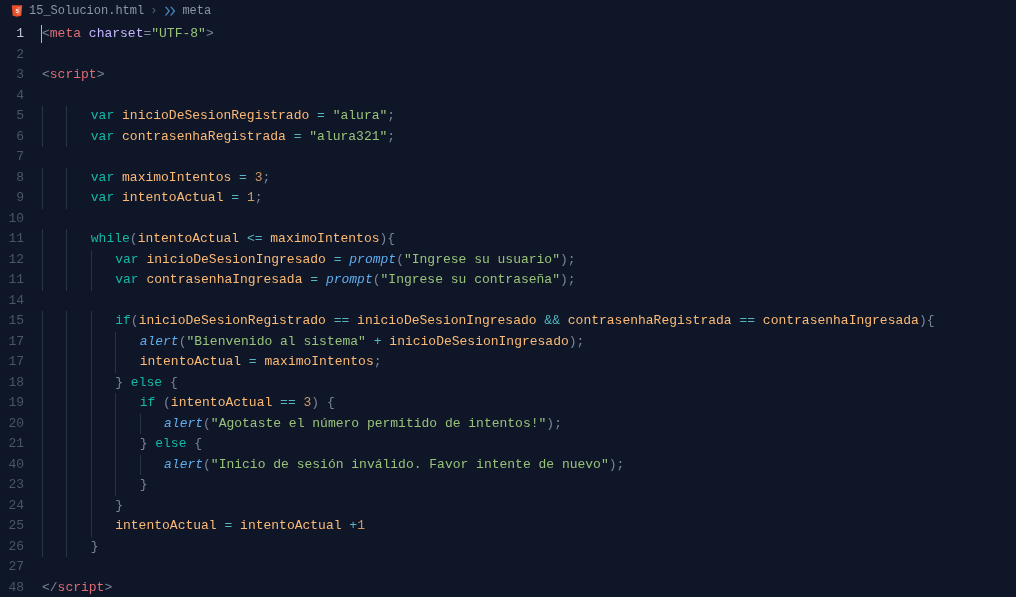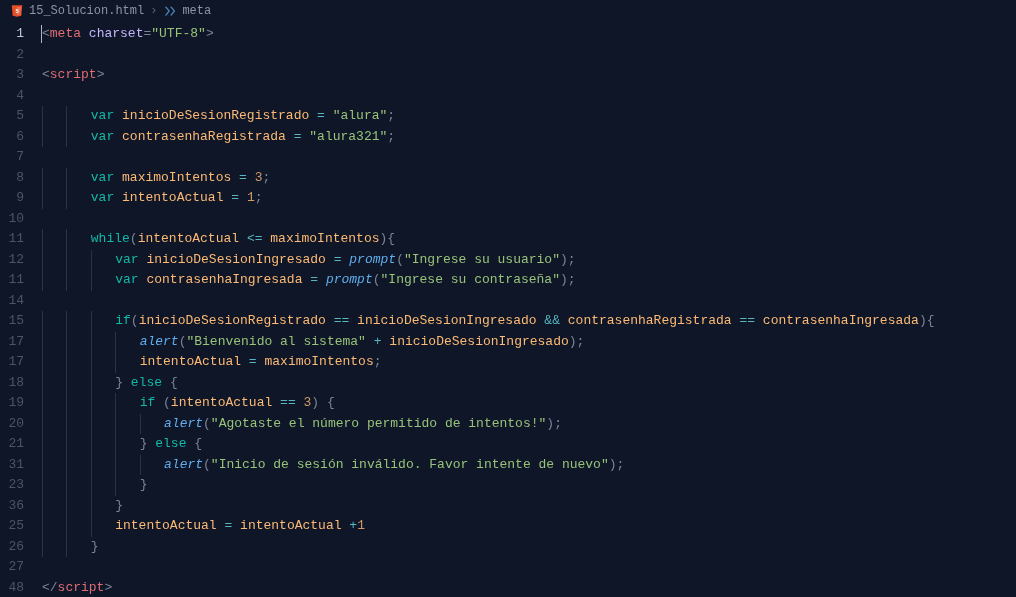--- a/index.html
+++ b/index.html
@@ -118,22 +118,22 @@
       <div class="line">12</div>
       <div class="line">11</div>
       <div class="line">14</div>
       <div class="line">15</div>
       <div class="line">17</div>
       <div class="line">17</div>
       <div class="line">18</div>
       <div class="line">19</div>
       <div class="line">20</div>
       <div class="line">21</div>
-      <div class="line">31</div>
+      <div class="line">40</div>
       <div class="line">23</div>
-      <div class="line">36</div>
+      <div class="line">24</div>
       <div class="line">25</div>
       <div class="line">26</div>
       <div class="line">27</div>
       <div class="line">48</div>
     </div>
   <div class="code" id="code"><div class="line"><span class="c-cursor"></span><span class="c-punct">&lt;</span><span class="c-tag">meta</span> <span class="c-attr">charset</span><span class="c-punct">=</span><span class="c-str">"UTF-8"</span><span class="c-punct">&gt;</span></div><div class="line"></div><div class="line"><span class="c-punct">&lt;</span><span class="c-tag">script</span><span class="c-punct">&gt;</span></div><div class="line"></div><div class="line"><span class="indent-guide"></span>   <span class="indent-guide"></span>   <span class="c-kw">var</span> <span class="c-name">inicioDeSesionRegistrado</span> <span class="c-op">=</span> <span class="c-str">"alura"</span><span class="c-punct">;</span></div><div class="line"><span class="indent-guide"></span>   <span class="indent-guide"></span>   <span class="c-kw">var</span> <span class="c-name">contrasenhaRegistrada</span> <span class="c-op">=</span> <span class="c-str">"alura321"</span><span class="c-punct">;</span></div><div class="line"></div><div class="line"><span class="indent-guide"></span>   <span class="indent-guide"></span>   <span class="c-kw">var</span> <span class="c-name">maximoIntentos</span> <span class="c-op">=</span> <span class="c-num">3</span><span class="c-punct">;</span></div><div class="line"><span class="indent-guide"></span>   <span class="indent-guide"></span>   <span class="c-kw">var</span> <span class="c-name">intentoActual</span> <span class="c-op">=</span> <span class="c-num">1</span><span class="c-punct">;</span></div><div class="line"></div><div class="line"><span class="indent-guide"></span>   <span class="indent-guide"></span>   <span class="c-kw">while</span><span class="c-punct">(</span><span class="c-name">intentoActual</span> <span class="c-op">&lt;=</span> <span class="c-name">maximoIntentos</span><span class="c-punct">){</span></div><div class="line"><span class="indent-guide"></span>   <span class="indent-guide"></span>   <span class="indent-guide"></span>   <span class="c-kw">var</span> <span class="c-name">inicioDeSesionIngresado</span> <span class="c-op">=</span> <span class="c-fn">prompt</span><span class="c-punct">(</span><span class="c-str">"Ingrese su usuario"</span><span class="c-punct">);</span></div><div class="line"><span class="indent-guide"></span>   <span class="indent-guide"></span>   <span class="indent-guide"></span>   <span class="c-kw">var</span> <span class="c-name">contrasenhaIngresada</span> <span class="c-op">=</span> <span class="c-fn">prompt</span><span class="c-punct">(</span><span class="c-str">"Ingrese su contraseña"</span><span class="c-punct">);</span></div><div class="line"></div><div class="line"><span class="indent-guide"></span>   <span class="indent-guide"></span>   <span class="indent-guide"></span>   <span class="c-kw">if</span><span class="c-punct">(</span><span class="c-name">inicioDeSesionRegistrado</span> <span class="c-op">==</span> <span class="c-name">inicioDeSesionIngresado</span> <span class="c-op">&amp;&amp;</span> <span class="c-name">contrasenhaRegistrada</span> <span class="c-op">==</span> <span class="c-name">contrasenhaIngresada</span><span class="c-punct">){</span></div><div class="line"><span class="indent-guide"></span>   <span class="indent-guide"></span>   <span class="indent-guide"></span>   <span class="indent-guide"></span>   <span class="c-fn">alert</span><span class="c-punct">(</span><span class="c-str">"Bienvenido al sistema"</span> <span class="c-op">+</span> <span class="c-name">inicioDeSesionIngresado</span><span class="c-punct">);</span></div><div class="line"><span class="indent-guide"></span>   <span class="indent-guide"></span>   <span class="indent-guide"></span>   <span class="indent-guide"></span>   <span class="c-name">intentoActual</span> <span class="c-op">=</span> <span class="c-name">maximoIntentos</span><span class="c-punct">;</span></div><div class="line"><span class="indent-guide"></span>   <span class="indent-guide"></span>   <span class="indent-guide"></span>   <span class="c-punct">}</span> <span class="c-kw">else</span> <span class="c-punct">{</span></div><div class="line"><span class="indent-guide"></span>   <span class="indent-guide"></span>   <span class="indent-guide"></span>   <span class="indent-guide"></span>   <span class="c-kw">if</span><span class="c-punct"> (</span><span class="c-name">intentoActual</span> <span class="c-op">==</span> <span class="c-num">3</span><span class="c-punct">) {</span></div><div class="line"><span class="indent-guide"></span>   <span class="indent-guide"></span>   <span class="indent-guide"></span>   <span class="indent-guide"></span>   <span class="indent-guide"></span>   <span class="c-fn">alert</span><span class="c-punct">(</span><span class="c-str">"Agotaste el número permitido de intentos!"</span><span class="c-punct">);</span></div><div class="line"><span class="indent-guide"></span>   <span class="indent-guide"></span>   <span class="indent-guide"></span>   <span class="indent-guide"></span>   <span class="c-punct">}</span> <span class="c-kw">else</span> <span class="c-punct">{</span></div><div class="line"><span class="indent-guide"></span>   <span class="indent-guide"></span>   <span class="indent-guide"></span>   <span class="indent-guide"></span>   <span class="indent-guide"></span>   <span class="c-fn">alert</span><span class="c-punct">(</span><span class="c-str">"Inicio de sesión inválido. Favor intente de nuevo"</span><span class="c-punct">);</span></div><div class="line"><span class="indent-guide"></span>   <span class="indent-guide"></span>   <span class="indent-guide"></span>   <span class="indent-guide"></span>   <span class="c-punct">}</span></div><div class="line"><span class="indent-guide"></span>   <span class="indent-guide"></span>   <span class="indent-guide"></span>   <span class="c-punct">}</span></div><div class="line"><span class="indent-guide"></span>   <span class="indent-guide"></span>   <span class="indent-guide"></span>   <span class="c-name">intentoActual</span> <span class="c-op">=</span> <span class="c-name">intentoActual</span> <span class="c-op">+</span><span class="c-num">1</span></div><div class="line"><span class="indent-guide"></span>   <span class="indent-guide"></span>   <span class="c-punct">}</span></div><div class="line"></div><div class="line"><span class="c-punct">&lt;/</span><span class="c-tag">script</span><span class="c-punct">&gt;</span></div></div>
 </div>
 
 </body></html>

